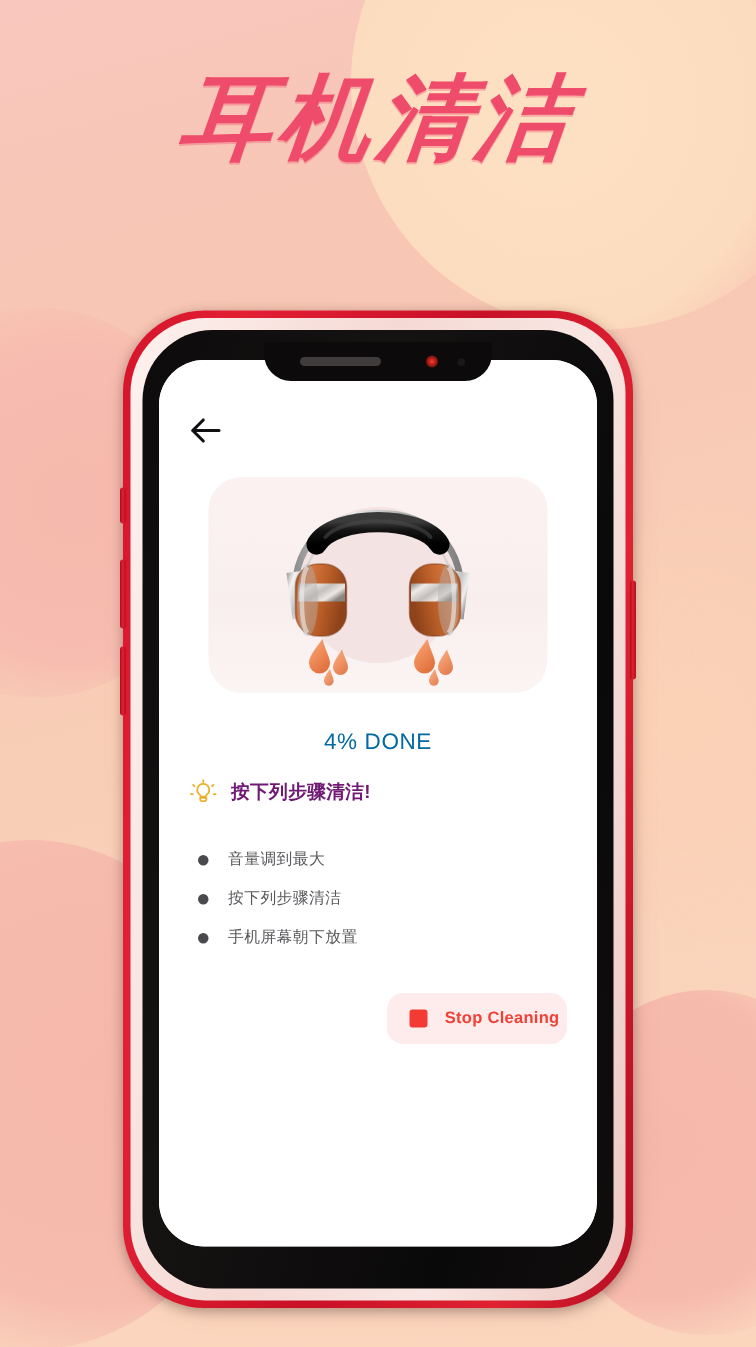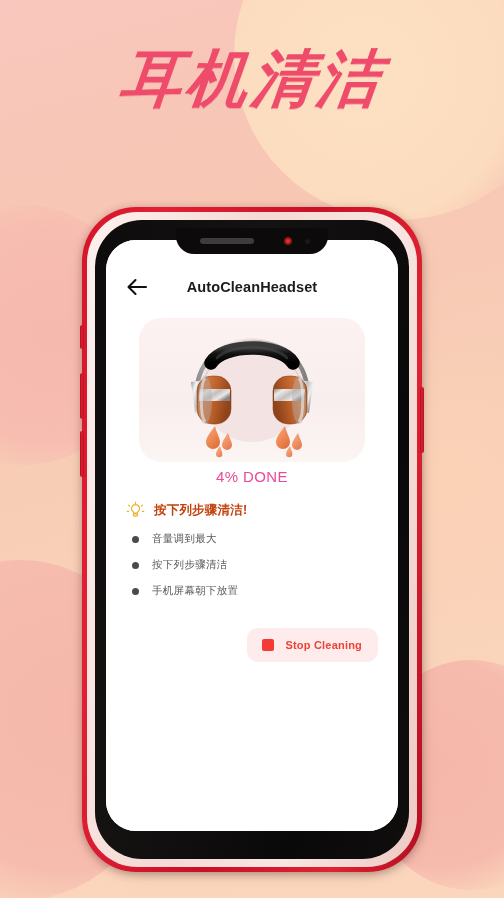--- a/index.html
+++ b/index.html
@@ -144,47 +144,47 @@
   }
   #illo-circle {
     position:absolute; left:50%; top:50%; transform:translate(-50%,-50%);
     width:104px; height:104px; border-radius:50%;
     background:#f4e3e3;
   }
   #headphones { position:absolute; inset:0; }
 
   
   #progress-text {
-    margin-top:6px; text-align:center;
-    font-size:15px; font-weight:400; color:#ec4899; letter-spacing:.4px;
+    margin-top:24px; text-align:center;
+    font-size:15px; font-weight:400; color:#0369a1; letter-spacing:.4px;
     flex:0 0 auto;
   }
 
   
   #tip-row {
     display:flex; align-items:center; gap:9px;
     margin-top:16px; padding-left:2px; flex:0 0 auto;
   }
   #bulb-icon { width:19px; height:19px; flex:0 0 auto; }
-  #tip-heading { font-size:12.5px; font-weight:700; color:#c2410c; letter-spacing:.2px; }
-
-  
-  #steps { margin-top:12px; padding-left:8px; flex:0 0 auto;text-align:center; }
+  #tip-heading { font-size:12.5px; font-weight:700; color:#701a75; letter-spacing:.2px; }
+
+  
+  #steps { margin-top:28px; padding-left:8px; flex:0 0 auto;text-align:center; }
   .step-item { display:flex; align-items:center; gap:13px; margin-bottom:12px; }
   .step-dot {
     width:7px; height:7px; border-radius:50%; background:#4a4a4e; flex:0 0 auto;
   }
   .step-label { font-size:10.5px; color:#58585c; letter-spacing:.3px; }
 
   
   #stop-row { margin-top:18px; display:flex; justify-content:flex-end; padding-right:2px; flex:0 0 auto; }
   #stop-button {
     display:flex; align-items:center; gap:11px;
     background:#fdeceb; border:none; border-radius:11px;
-    padding:11px 16px 11px 15px; cursor:pointer;
+    padding:11px 5px 11px 15px; cursor:pointer;
   }
   #stop-square { width:12px; height:12px; border-radius:2px; background:#f33a34; flex:0 0 auto; }
   #stop-label { font-size:11px; font-weight:700; color:#ef4136; letter-spacing:.2px; }
 </style>
 </head>
 <body>
 
 <div id="bg">
   <div class="bg-base"></div>
   <div class="blob blob-top-right"></div>
@@ -219,21 +219,20 @@
           <div id="app">
 
             <div id="appbar">
               <div id="back-button">
                 <span>
                   <svg width="22" height="18" viewBox="0 0 22 18" fill="none">
                     <path d="M20 9H2.5M2.5 9L9.5 2M2.5 9L9.5 16" stroke="#111113" stroke-width="2.1" stroke-linecap="round" stroke-linejoin="round"></path>
                   </svg>
                 </span>
               </div>
-              <div id="app-title">AutoCleanHeadset</div>
             </div>
 
             <div id="illustration">
               <div id="illo-circle"></div>
               <svg id="headphones" viewBox="0 0 226 144">
                 <defs>
                   <linearGradient id="gBand" x1="0" y1="0" x2="0" y2="1">
                     <stop offset="0%" stop-color="#3a3a3a"></stop>
                     <stop offset="35%" stop-color="#141414"></stop>
                     <stop offset="100%" stop-color="#000000"></stop>

